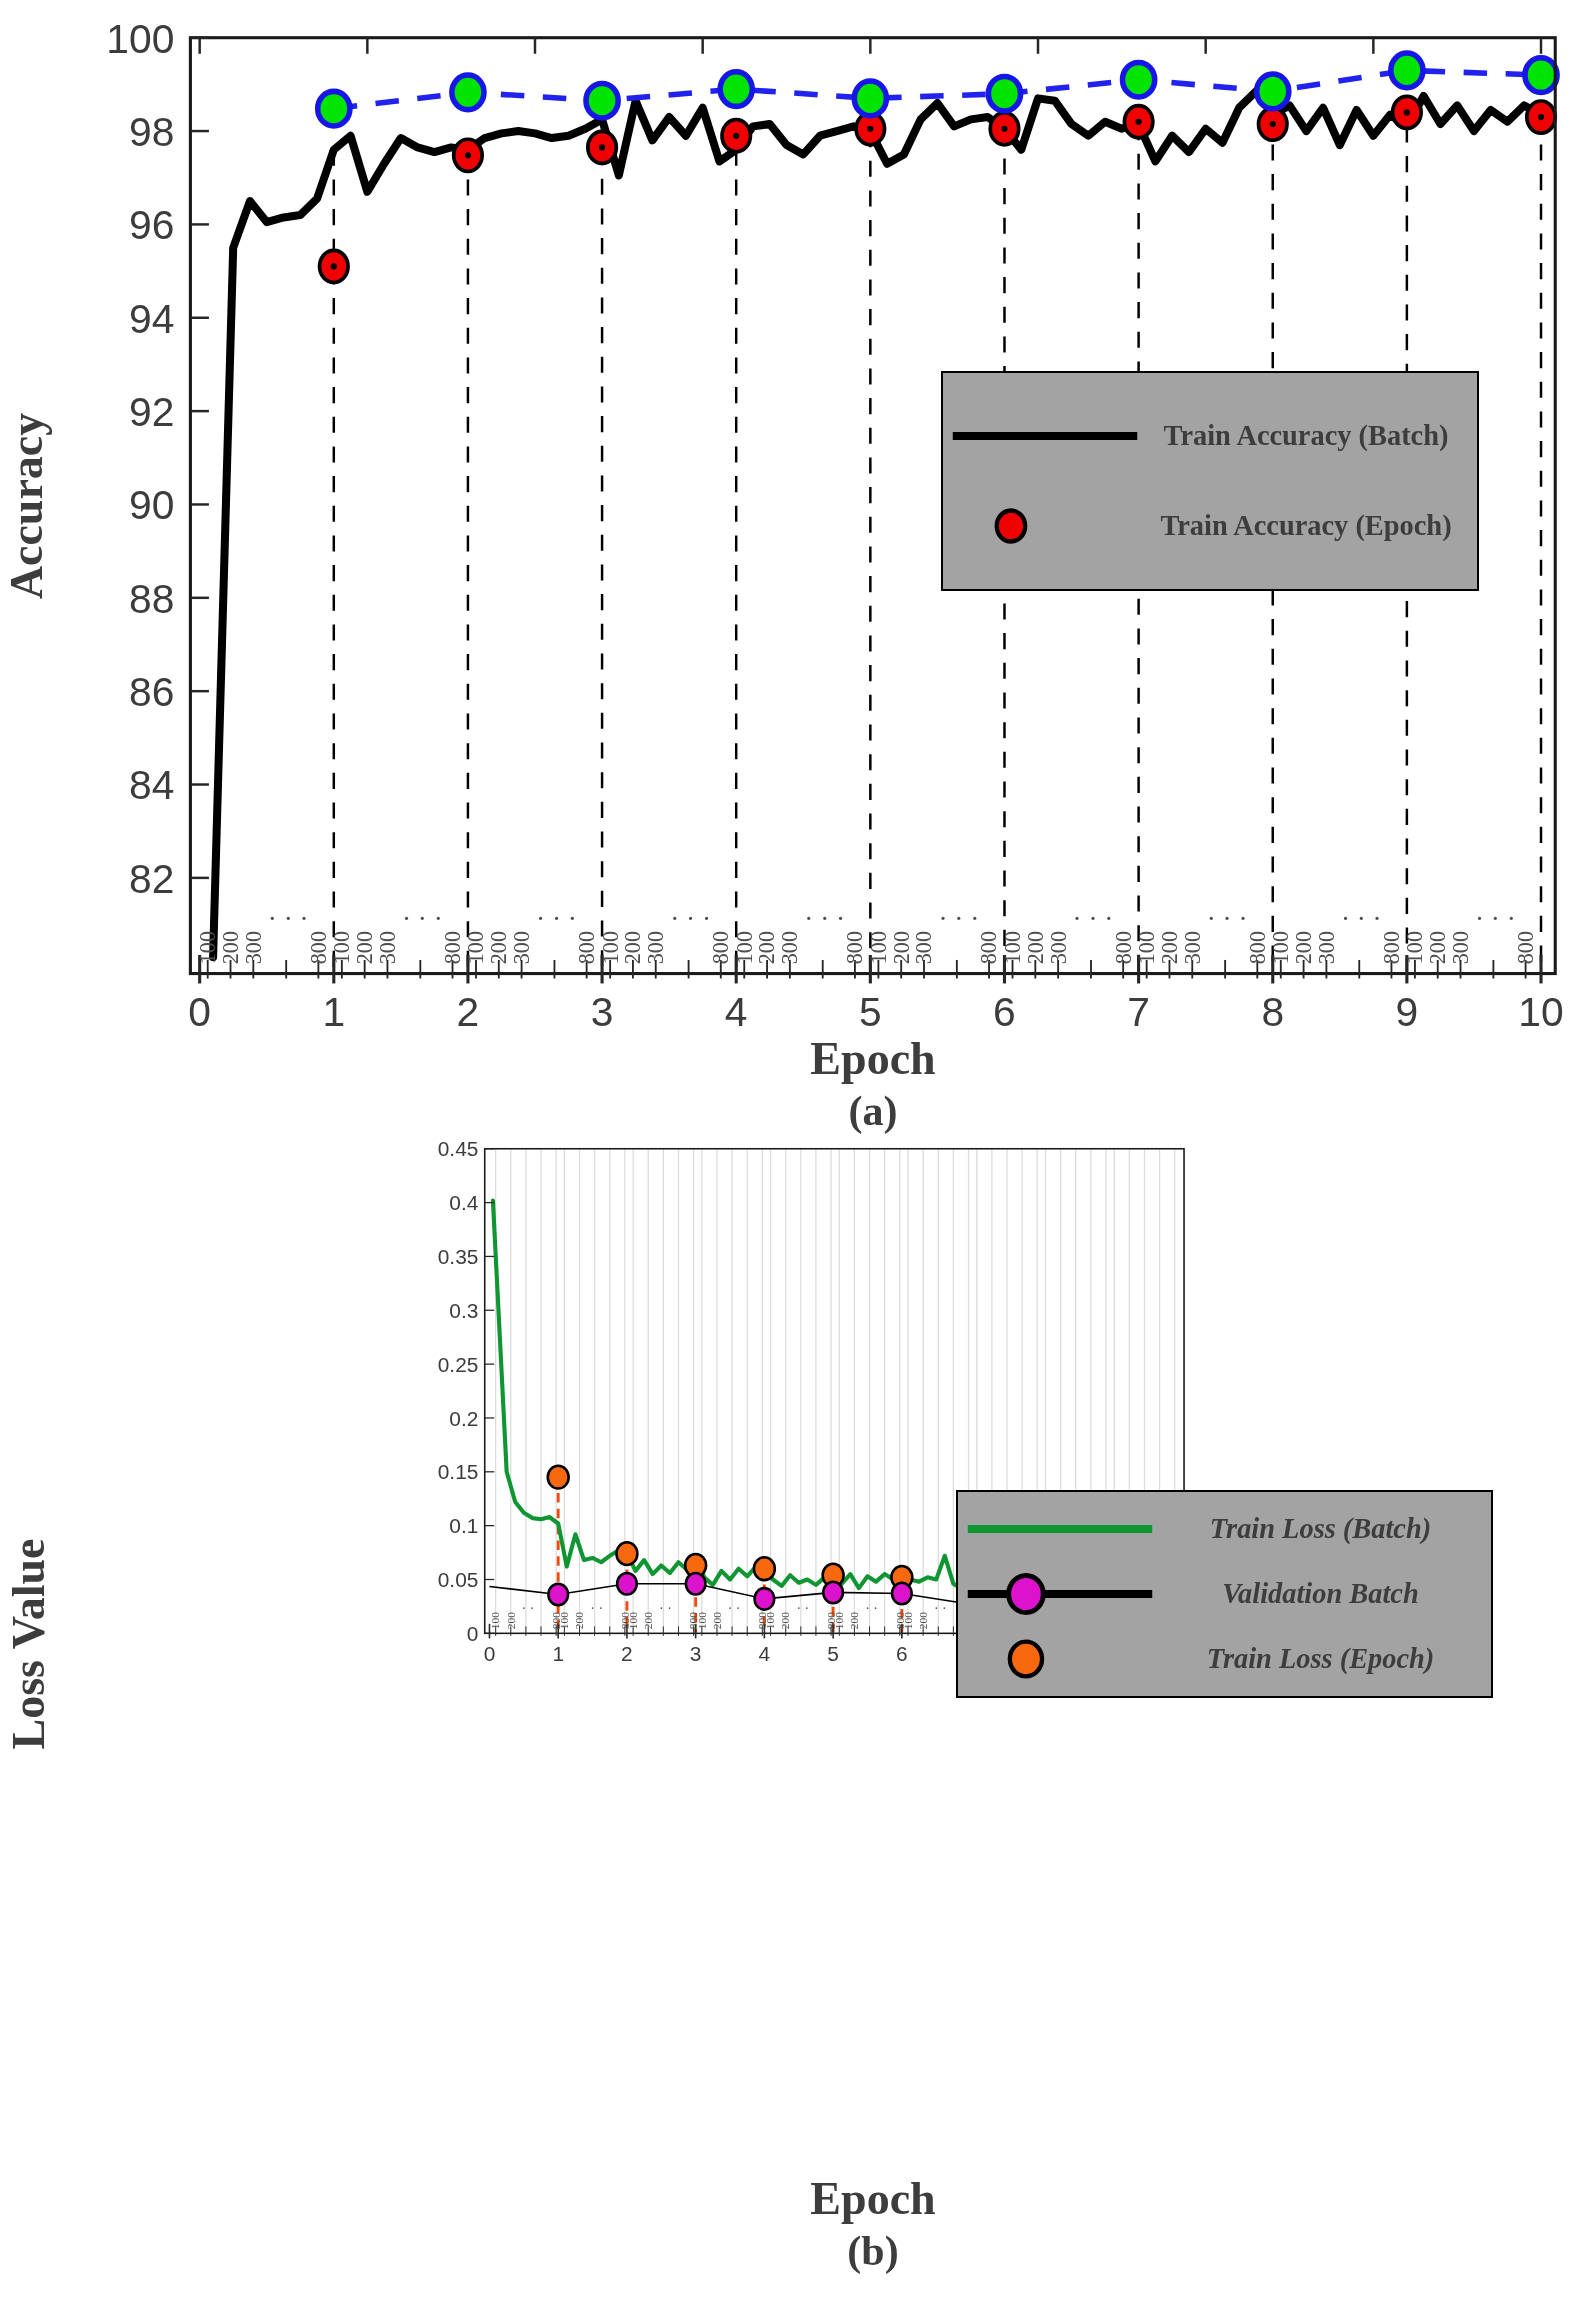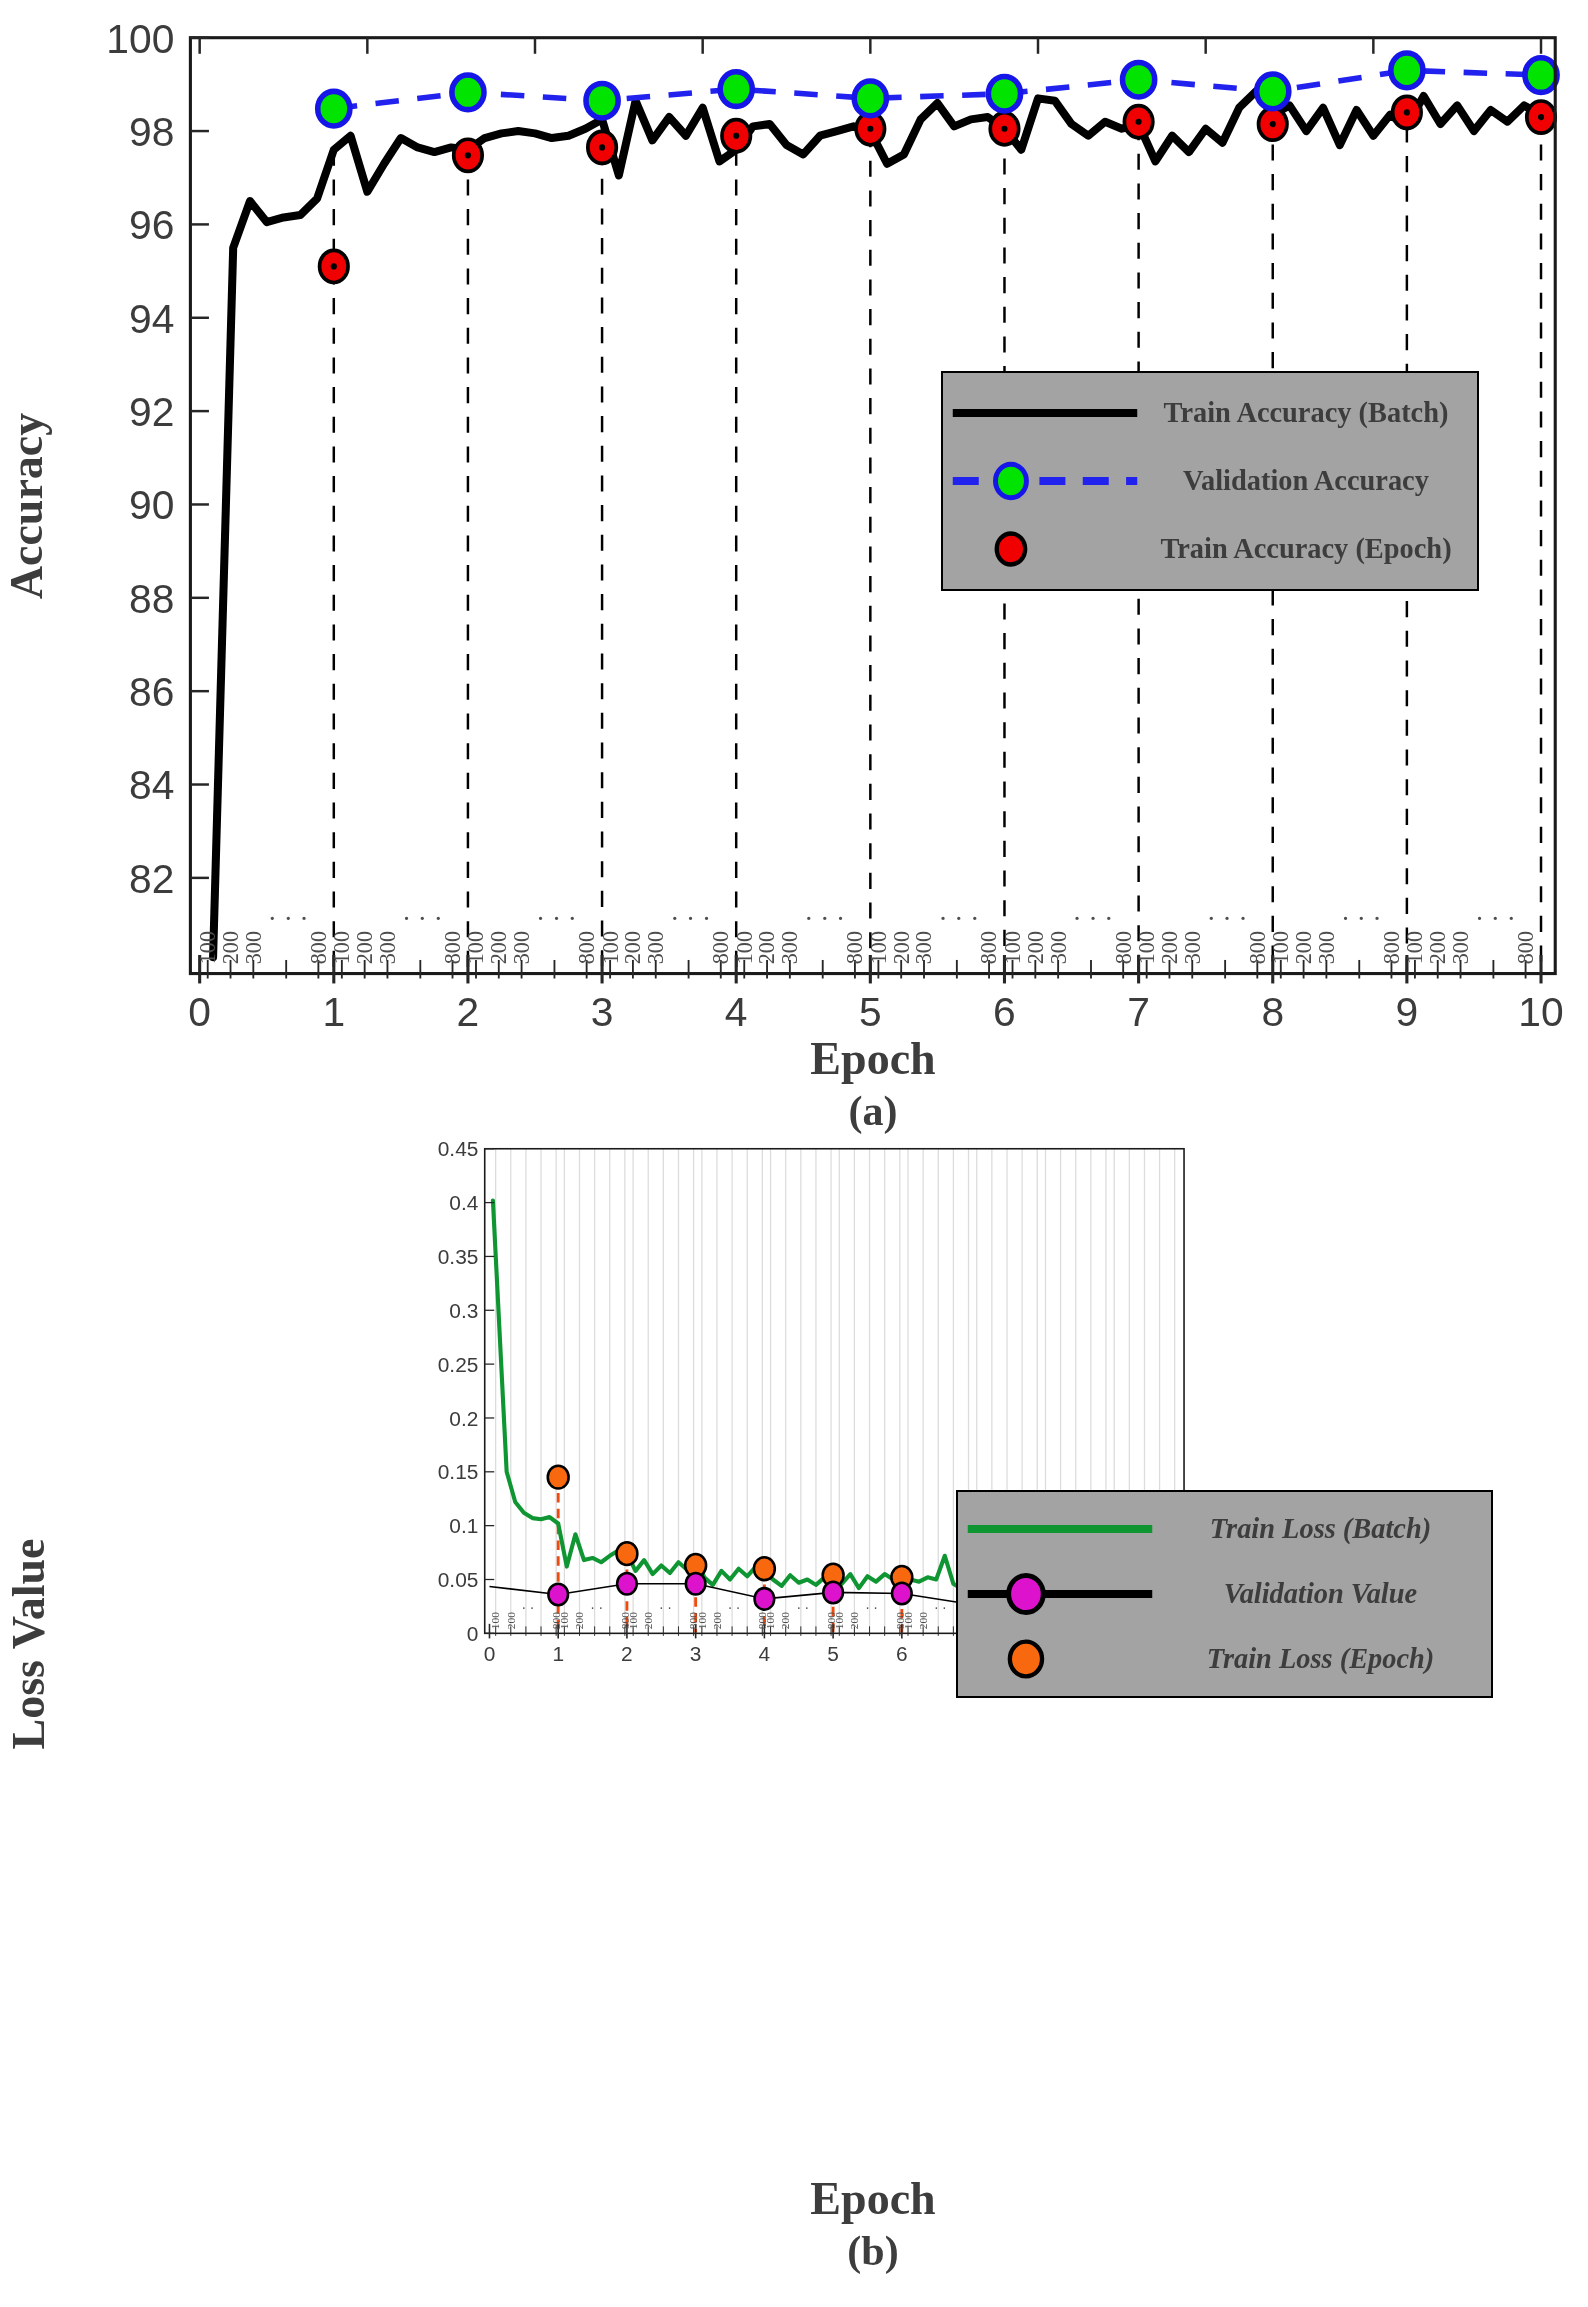--- a/index.html
+++ b/index.html
@@ -480,47 +480,40 @@
   <div class="axis-text panel-label" style="left:873px;top:2251px;">(b)</div>
 
   <div class="legend" style="left:941px;top:371px;width:538px;height:220px;">
     <div class="legend-row">
       <svg class="legend-sample" id="la0" width="192" height="52" viewBox="0 0 310 84">
           <line x1="6" y1="42" x2="304" y2="42" stroke="#000000" stroke-width="13"></line>
         </svg>
       <span class="legend-label">Train Accuracy (Batch)</span>
     </div>
     <div class="legend-row">
-      <svg class="legend-sample" id="la1" width="192" height="52" viewBox="0 0 310 84">
-          <line x1="6" y1="42" x2="304" y2="42" stroke="#2222ee" stroke-width="13" stroke-dasharray="42 28"></line>
-          <ellipse cx="100" cy="42" rx="25" ry="27" fill="#00e400" stroke="#1616e8" stroke-width="8"></ellipse>
-        </svg>
-      <span class="legend-label">Validation Accuracy</span>
-    </div>
-    <div class="legend-row">
       <svg class="legend-sample" id="la2" width="192" height="52" viewBox="0 0 310 84">
           <ellipse cx="100" cy="42" rx="23" ry="25" fill="#f00000" stroke="#000000" stroke-width="7"></ellipse>
         </svg>
       <span class="legend-label">Train Accuracy (Epoch)</span>
     </div>
   </div>
 
   <div class="legend" style="left:956px;top:1490px;width:537px;height:208px;font-style:italic;">
     <div class="legend-row">
       <svg class="legend-sample" id="lb0" width="192" height="52" viewBox="0 0 310 84">
           <line x1="6" y1="42" x2="304" y2="42" stroke="#0f9632" stroke-width="13"></line>
         </svg>
       <span class="legend-label">Train Loss (Batch)</span>
     </div>
     <div class="legend-row">
       <svg class="legend-sample" id="lb1" width="192" height="52" viewBox="0 0 310 84">
           <line x1="6" y1="42" x2="304" y2="42" stroke="#000000" stroke-width="13"></line>
           <ellipse cx="100" cy="42" rx="28" ry="30" fill="#dd12cc" stroke="#000000" stroke-width="8"></ellipse>
         </svg>
-      <span class="legend-label">Validation Value</span>
+      <span class="legend-label">Validation Batch</span>
     </div>
     <div class="legend-row">
       <svg class="legend-sample" id="lb2" width="192" height="52" viewBox="0 0 310 84">
           <ellipse cx="100" cy="42" rx="26" ry="28" fill="#f8690f" stroke="#000000" stroke-width="7"></ellipse>
         </svg>
       <span class="legend-label">Train Loss  (Epoch)</span>
     </div>
   </div>
 
 </div>

